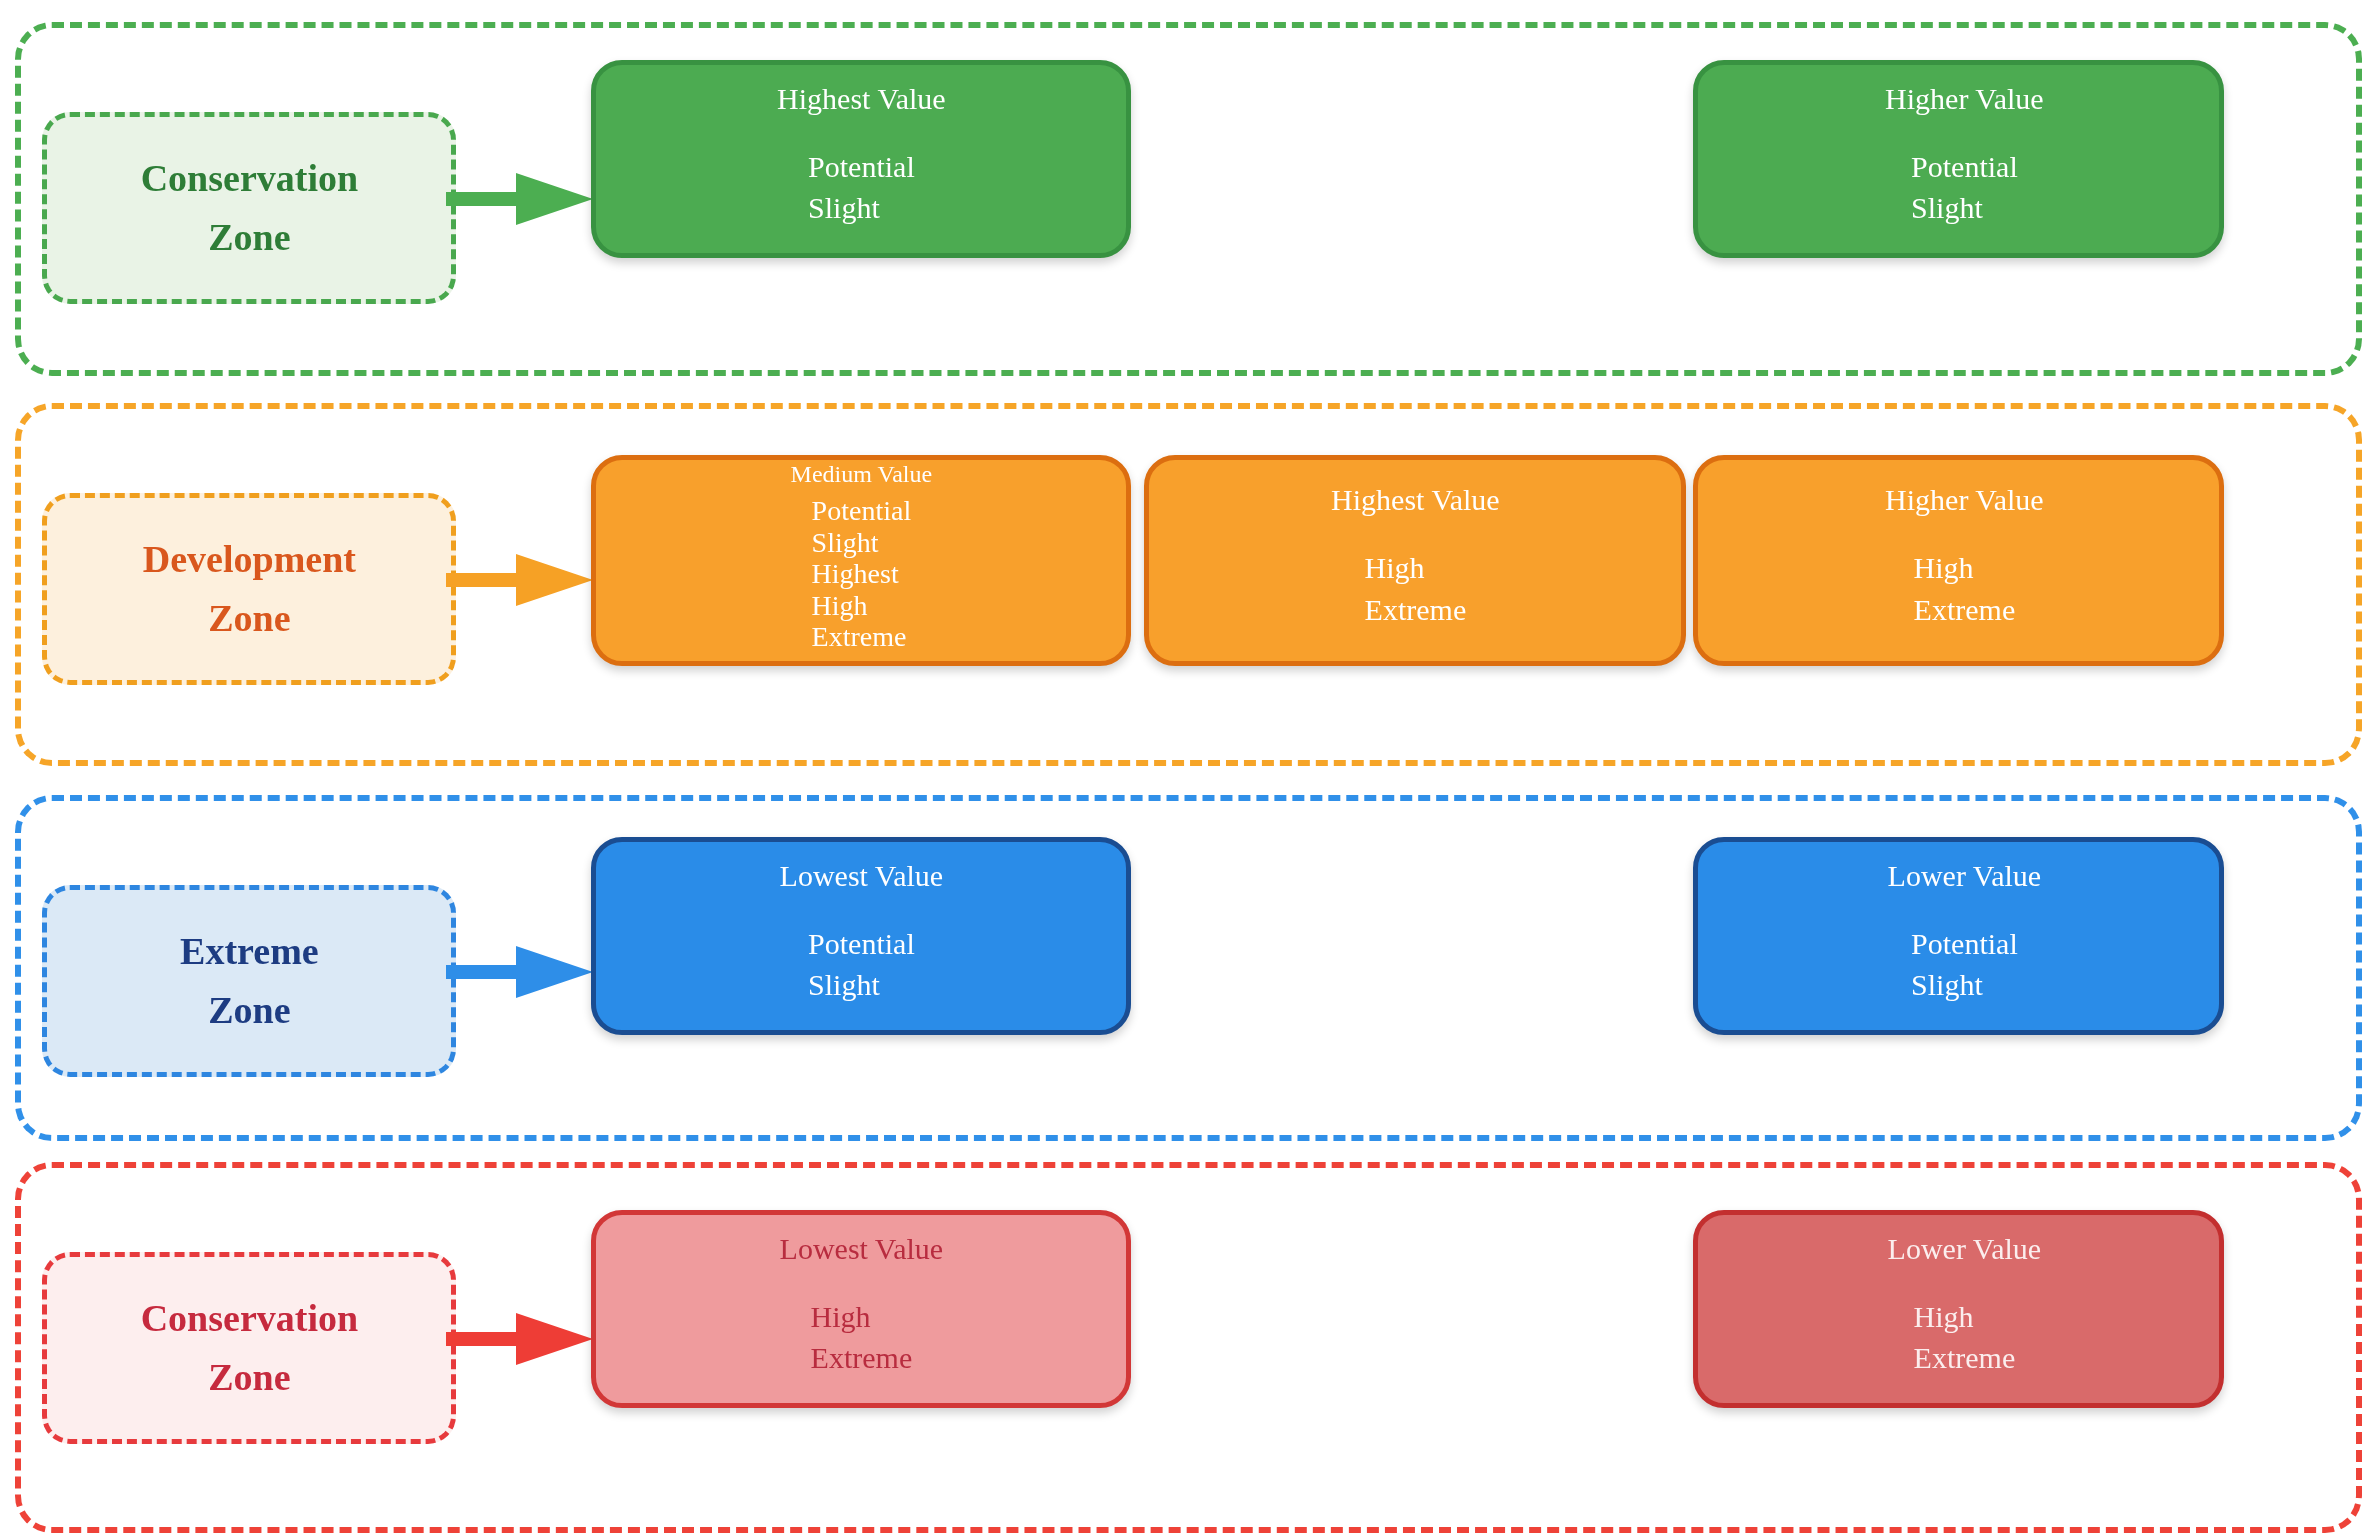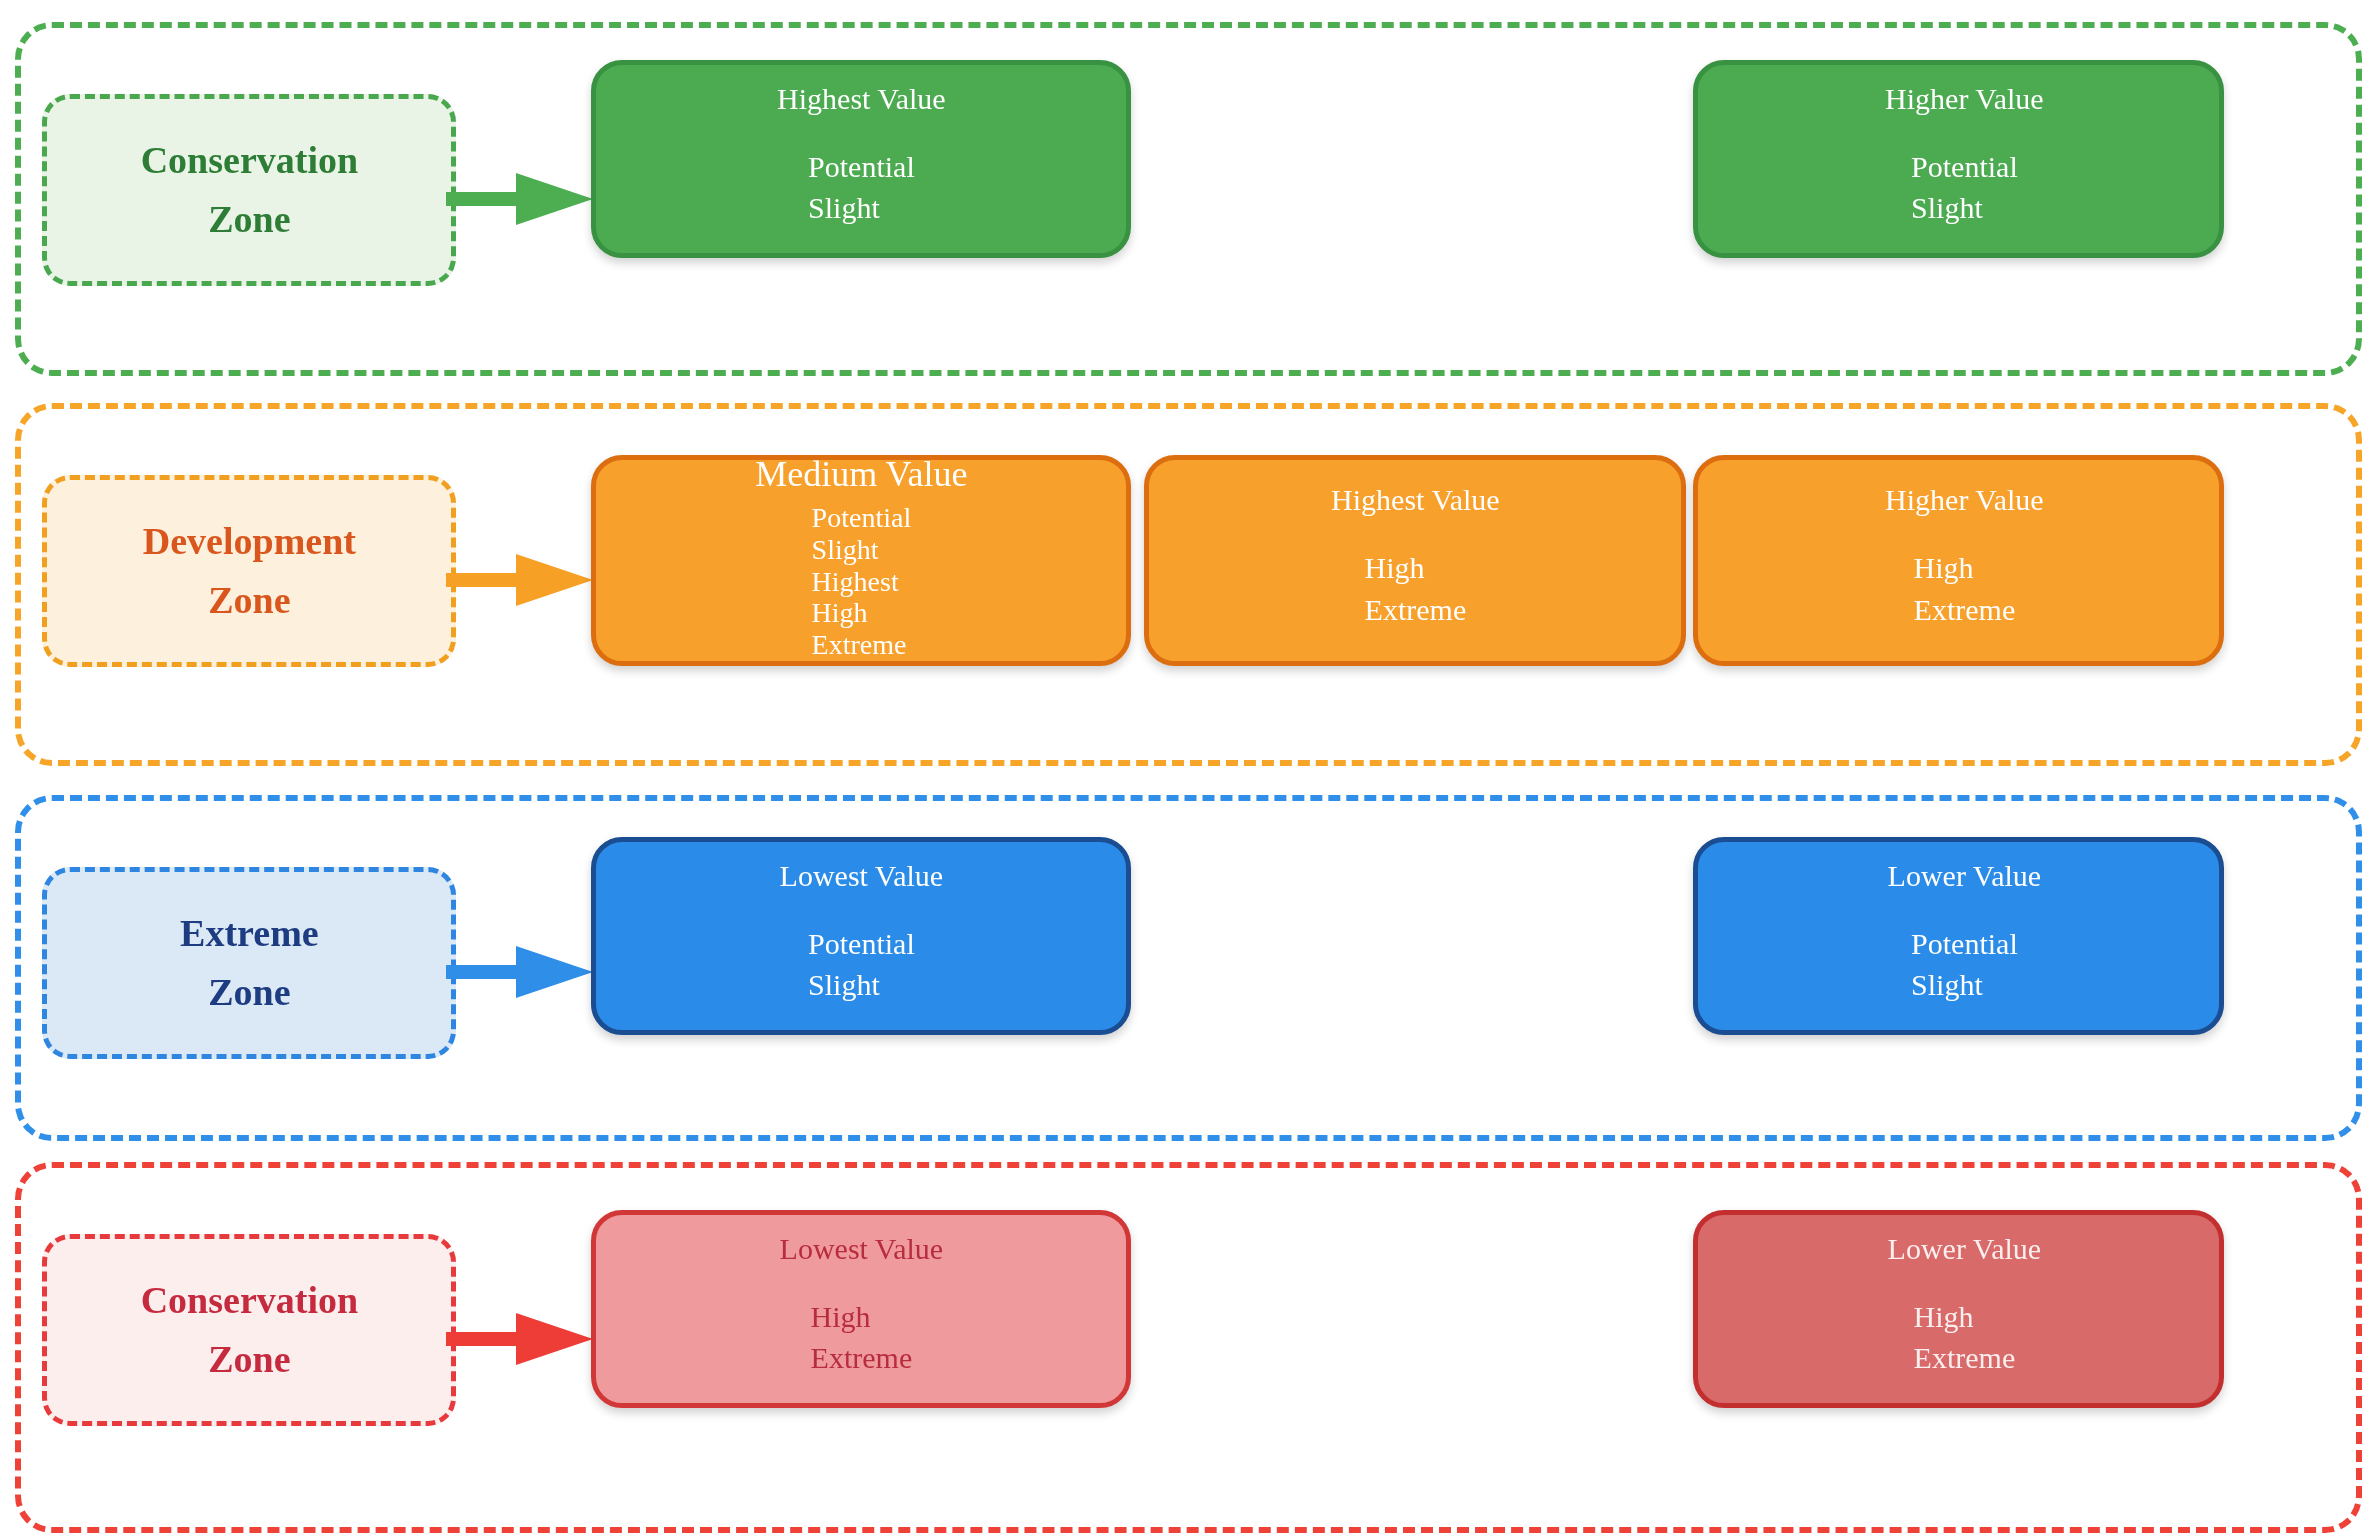--- a/index.html
+++ b/index.html
@@ -19,21 +19,21 @@
     border-radius:37px;
     background:#ffffff;
   }
   .zone-1 { top:22px;   height:354px; }
   .zone-2 { top:403px;  height:363px; }
   .zone-3 { top:795px; height:346px; }
   .zone-4 { top:1162px; height:371px; }
 
   .label-box {
     position:absolute;
-    left:21px; top:66px;
+    left:21px; top:84px;
     width:414px; height:192px;
     box-sizing:border-box;
     border:5.5px dashed var(--label-border,#999);
     border-radius:28px;
     background:var(--label-bg,#eee);
     color:var(--label-text,#333);
     display:flex; flex-direction:column;
     align-items:center; justify-content:center;
     font-weight:bold; font-size:38px; line-height:1.55;
     text-align:center;
@@ -76,21 +76,21 @@
   .col-b { left:1123px; width:542px; }
   .col-c { left:1672px; width:531px;padding-left:11px; }
   .zone-1 .vbox { top:32px; height:198px; }
   .zone-2 .vbox { top:46px; height:211px; }
   .zone-3 .vbox { top:36px; height:198px; }
   .zone-4 .vbox { top:42px; height:198px; }
 
   .vbox.wide .box-title  { margin-bottom:30px; }
   .vbox.wide .box-values { line-height:1.38; }
   .vbox.tight { font-size:28px; }
-  .vbox.tight .box-title  { margin-bottom:7.4px; font-size:36px; }
+  .vbox.tight .box-title  { margin-bottom:7.4px; font-size:24px; }
   .vbox.tight .box-values { line-height:1.13; }
 </style>
 </head>
 <body>
 
 <div class="canvas">
 
   <div class="zone zone-1" style="--dash: #4cae51; --label-bg: #e9f3e6; --label-border: #49a84e; --label-text: #2e7d37; --arrow: #4cae51; --box-bg: #4cab51; --box-border: #389241; --box-text: #ffffff;">
     <div class="label-box">
       <span>Conservation</span>

